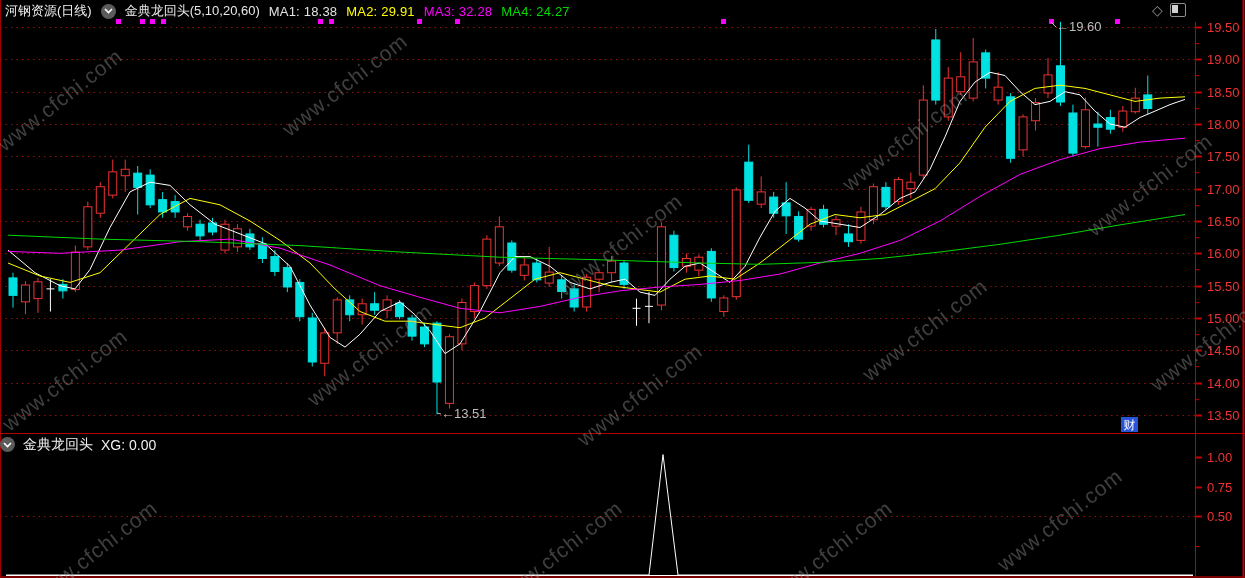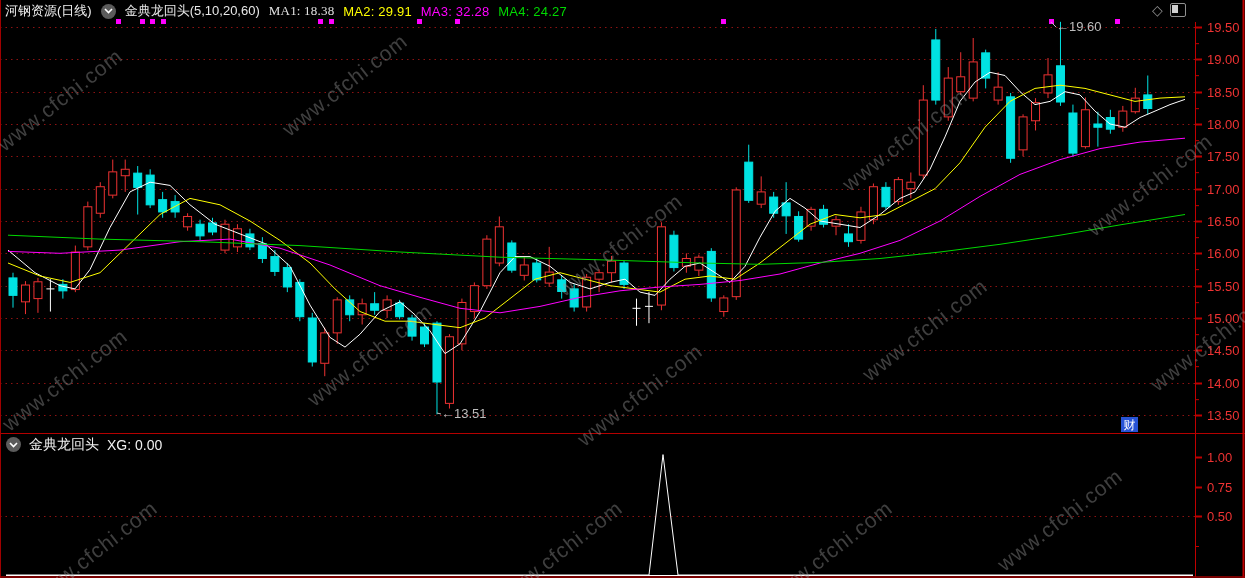--- a/index.html
+++ b/index.html
@@ -12,21 +12,21 @@
   .t-ind{color:#e8e8e8;}
   .ma{letter-spacing:.2px;}
   .icon-circle{width:15px;height:15px;border-radius:50%;background:#5b5b5b;display:inline-flex;
                align-items:center;justify-content:center;flex:0 0 auto;}
   .icon-circle svg{position:static;}
   .topicons{position:absolute;top:3px;left:1152px;display:flex;gap:7px;align-items:center;z-index:30;}
   .icon-diamond{color:#909090;font-size:14px;line-height:14px;}
   .icon-window{width:14px;height:12px;border:1px solid #909090;border-radius:2px;position:relative;display:inline-block;}
   .icon-window .win-inner{position:absolute;left:1px;top:1px;width:6px;height:8px;background:#cfcfcf;}
   .subbar{position:absolute;left:0;top:436px;height:17px;display:flex;align-items:center;gap:8px;
-          padding-left:6px;font-size:14px;color:#f0f0f0;z-index:30;white-space:nowrap;}
+          font-size:14px;color:#f0f0f0;z-index:30;white-space:nowrap;}
   .wm{position:absolute;color:rgba(150,150,150,0.42);font-size:21px;letter-spacing:1px;
       transform:translate(-50%,-50%) rotate(-38deg);white-space:nowrap;pointer-events:none;z-index:20;
       font-family:"Liberation Sans",sans-serif;}
   #wmLayer{position:absolute;inset:0;pointer-events:none;z-index:20;}
 </style>
 </head>
 <body>
 
 <div id="screen">
 
@@ -369,21 +369,21 @@
     </div>
 
   <div class="titlebar">
     <span class="t-title">河钢资源(日线)</span>
     <span class="icon-circle">
       <svg width="9" height="6" viewBox="0 0 9 6">
           <polyline points="1,1 4.5,4.5 8,1" fill="none" stroke="#fff" stroke-width="1.6"></polyline>
         </svg>
     </span>
     <span class="t-ind">金典龙回头(5,10,20,60)</span>
-    <span class="ma" id="ma0" style="color: rgb(226, 226, 226); font-family: Liberation Serif, serif;">MA1: 18.38</span>
+    <span class="ma" id="ma0" style="color: rgb(226, 226, 226);">MA1: 18.38</span>
     <span class="ma" id="ma1" style="color: rgb(255, 255, 0);">MA2: 29.91</span>
     <span class="ma" id="ma2" style="color: rgb(255, 0, 255);">MA3: 32.28</span>
     <span class="ma" id="ma3" style="color: rgb(0, 216, 0);">MA4: 24.27</span>
   </div>
 
   <div class="topicons">
     <span class="icon-diamond">◇</span>
     <span class="icon-window">
         <span class="win-inner"></span>
       </span>

